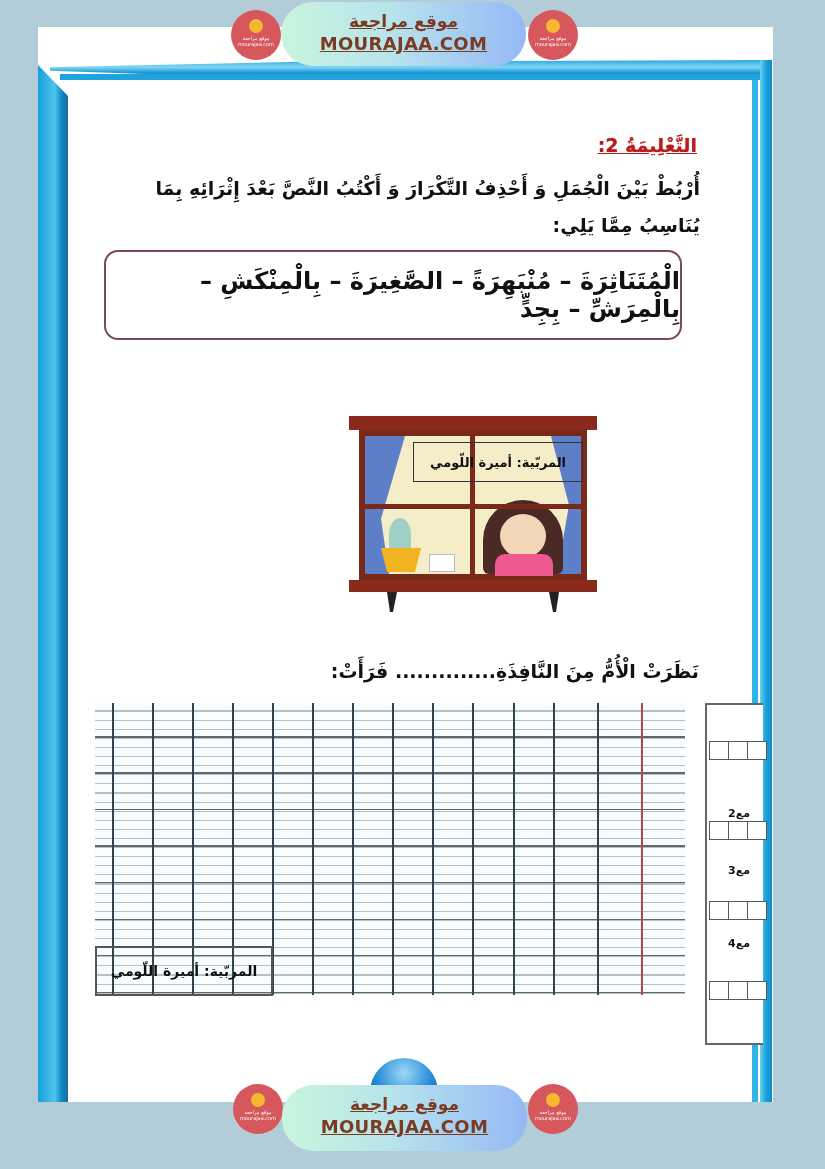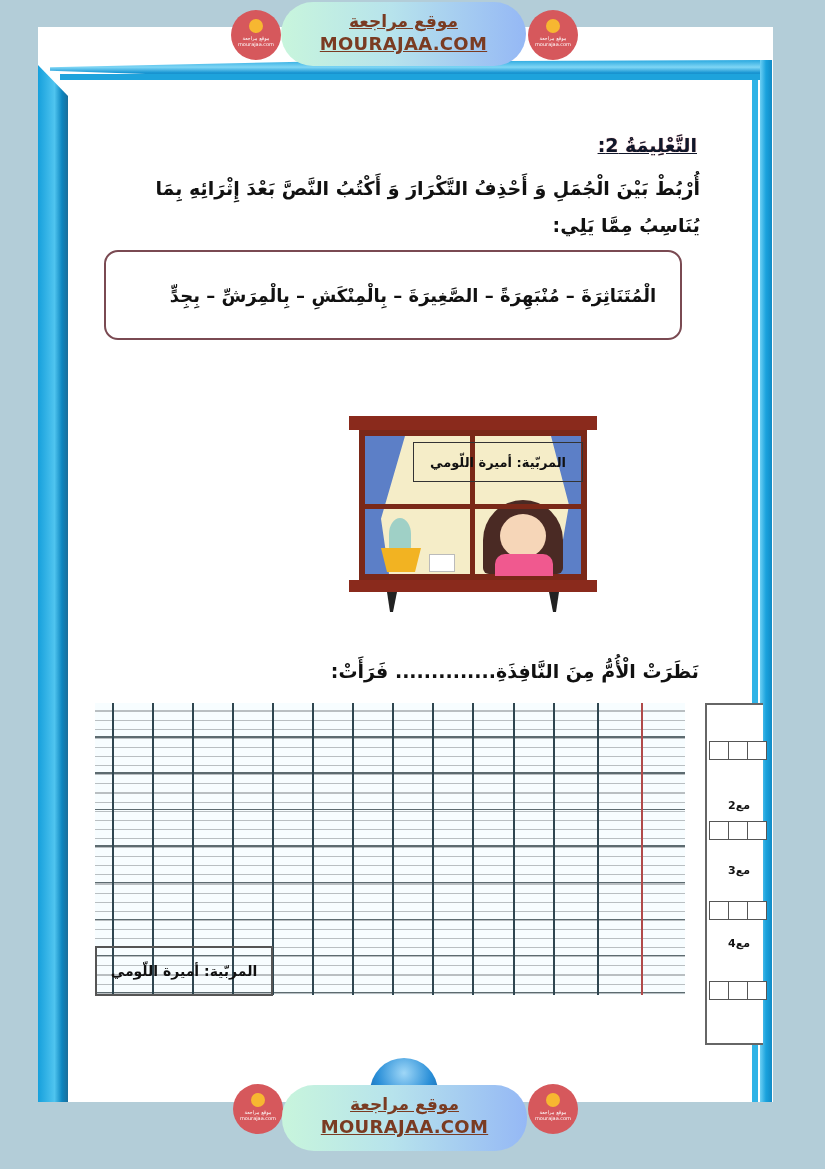--- a/index.html
+++ b/index.html
@@ -47,34 +47,34 @@
     position:absolute; width:50px; height:50px; border-radius:50%;
     background:#d6585c; text-align:center;
   }
   .seal .dot {
     width:14px; height:14px; border-radius:50%; background:#f7b731;
     margin:9px auto 2px auto;
   }
   .seal .stxt { font-size:5px; color:#fff; line-height:6px; }
 
   .title {
-    position:absolute; right:128px; top:134px; color:#0f172a; font-weight:bold;
+    position:absolute; right:128px; top:134px; color:#b91c1c; font-weight:bold;
     font-size:19px; direction:rtl; text-decoration:underline;
     text-shadow:0 0 1px #e08a8a;
   }
   .instruction {
     position:absolute; left:135px; top:170px; width:565px; direction:rtl; text-align:right;
     font-size:19px; font-weight:bold; line-height:37px; color:#111;
   }
   .word-box {
     position:absolute; left:104px; top:250px; width:578px; height:90px;
     border:2px solid #7a4a52; border-radius:14px; box-sizing:border-box;
     display:flex; align-items:center; justify-content:center;
   }
-  .word-box span { direction:rtl; font-size:18px; font-weight:bold; color:#111;margin-left:40px; }
+  .word-box span { direction:rtl; font-size:24px; font-weight:bold; color:#111;margin-left:40px; }
 
   
   .window {
     position:absolute; left:349px; top:416px; width:248px; height:196px;
   }
   .win-top { position:absolute; left:0; top:0; width:248px; height:14px; background:#8a2a1c; }
   .win-frame {
     position:absolute; left:10px; top:14px; width:228px; height:150px;
     background:#f5edc8; border:6px solid #7a2818; box-sizing:border-box;
   }
@@ -207,21 +207,21 @@
   <span>المربّية: أميرة اللّومي</span>
 </div>
 
 <div class="criteria">
   <div class="crit-label" style="top:34px">مع1</div>
   <div class="crit-cells" style="top:36px">
       <div></div>
       <div></div>
       <div></div>
     </div>
-  <div class="crit-label" style="top:94px">مع2</div>
+  <div class="crit-label" style="top:102px">مع2</div>
   <div class="crit-cells" style="top:116px">
       <div></div>
       <div></div>
       <div></div>
     </div>
   <div class="crit-label" style="top:159px">مع3</div>
   <div class="crit-cells" style="top:196px">
       <div></div>
       <div></div>
       <div></div>

